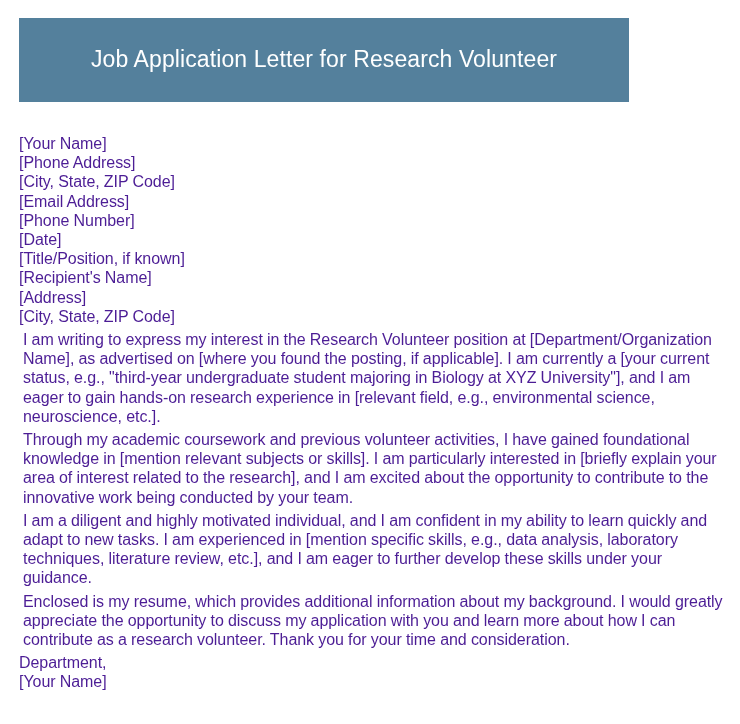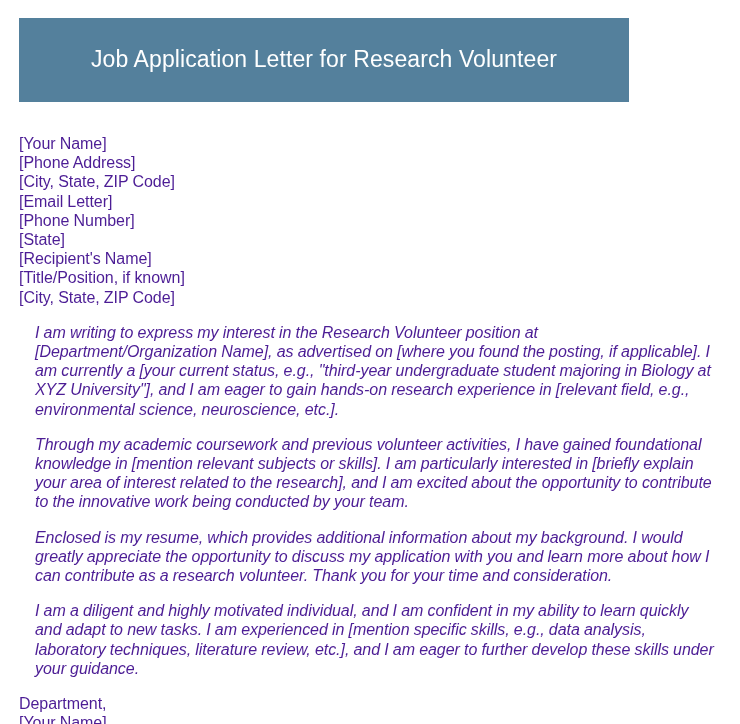--- a/index.html
+++ b/index.html
@@ -59,55 +59,55 @@
     text-align: left;
     word-spacing: -0.2px;
     letter-spacing: -0.05px;
   }
   .letter-line {
     display: block;
     white-space: nowrap;
   }
   .letter-paragraph {
     display: block;
-    margin: 16px;
+    margin: 4px;
     padding: 0;
-    font-style: italic;
   }
 </style>
 </head>
 <body>
 
 <div id="document-page">
 
   <div id="header-banner">
     <div id="document-title">Job Application Letter for Research Volunteer</div>
   </div>
 
   <div id="letter-body">
 
     <div>
       <span class="letter-line">[Your Name]</span>
       <span class="letter-line">[Phone Address]</span>
       <span class="letter-line">[City, State, ZIP Code]</span>
-      <span class="letter-line">[Email Letter]</span>
+      <span class="letter-line">[Email Address]</span>
       <span class="letter-line">[Phone Number]</span>
-      <span class="letter-line">[State]</span>
+      <span class="letter-line">[Date]</span>
     </div>
 
     <div>
+      <span class="letter-line">[Title/Position, if known]</span>
       <span class="letter-line">[Recipient's Name]</span>
-      <span class="letter-line">[Title/Position, if known]</span>
+      <span class="letter-line">[Address]</span>
       <span class="letter-line">[City, State, ZIP Code]</span>
     </div>
 
 
     <p class="letter-paragraph">I am writing to express my interest in the Research Volunteer position at [Department/Organization Name], as advertised on [where you found the posting, if applicable]. I am currently a [your current status, e.g., "third-year undergraduate student majoring in Biology at XYZ University"], and I am eager to gain hands-on research experience in [relevant field, e.g., environmental science, neuroscience, etc.].</p>
     <p class="letter-paragraph">Through my academic coursework and previous volunteer activities, I have gained foundational knowledge in [mention relevant subjects or skills]. I am particularly interested in [briefly explain your area of interest related to the research], and I am excited about the opportunity to contribute to the innovative work being conducted by your team.</p>
+    <p class="letter-paragraph">I am a diligent and highly motivated individual, and I am confident in my ability to learn quickly and adapt to new tasks. I am experienced in [mention specific skills, e.g., data analysis, laboratory techniques, literature review, etc.], and I am eager to further develop these skills under your guidance.</p>
     <p class="letter-paragraph">Enclosed is my resume, which provides additional information about my background. I would greatly appreciate the opportunity to discuss my application with you and learn more about how I can contribute as a research volunteer. Thank you for your time and consideration.</p>
-    <p class="letter-paragraph">I am a diligent and highly motivated individual, and I am confident in my ability to learn quickly and adapt to new tasks. I am experienced in [mention specific skills, e.g., data analysis, laboratory techniques, literature review, etc.], and I am eager to further develop these skills under your guidance.</p>
 
     <span class="letter-line">Department,</span>
     <span class="letter-line">[Your Name]</span>
 
   </div>
 
 </div>
 
 </body></html>

